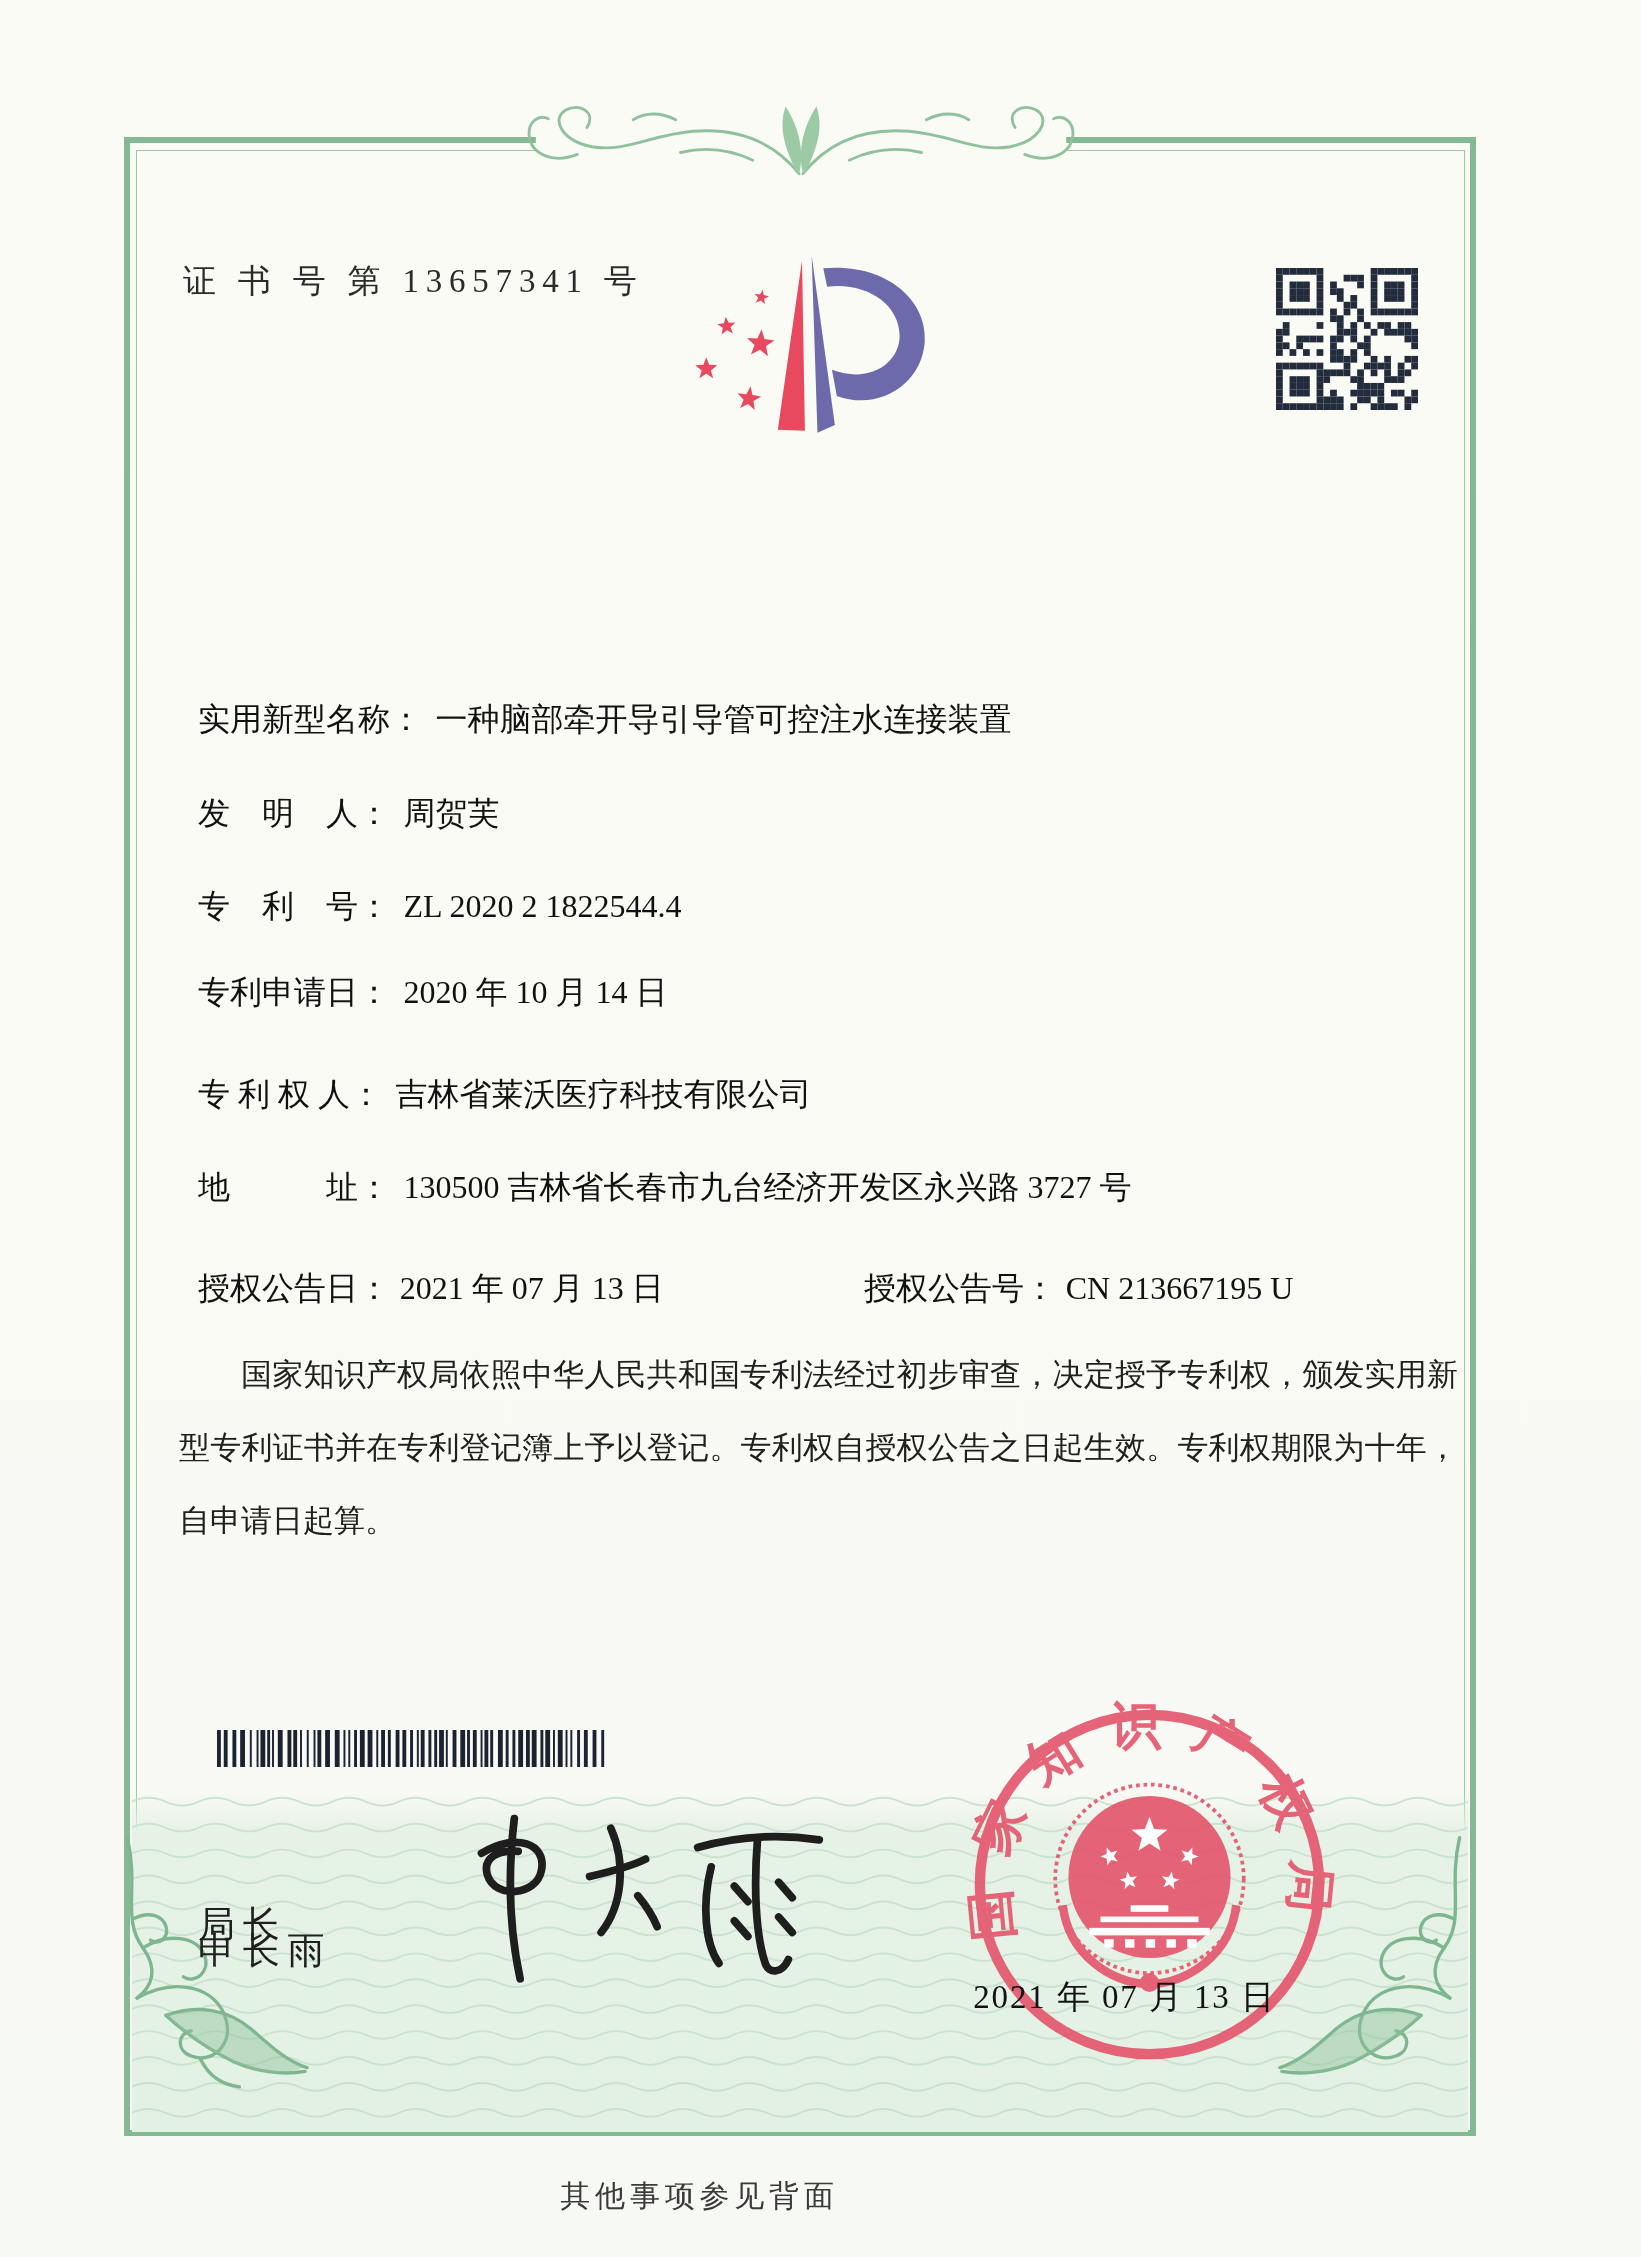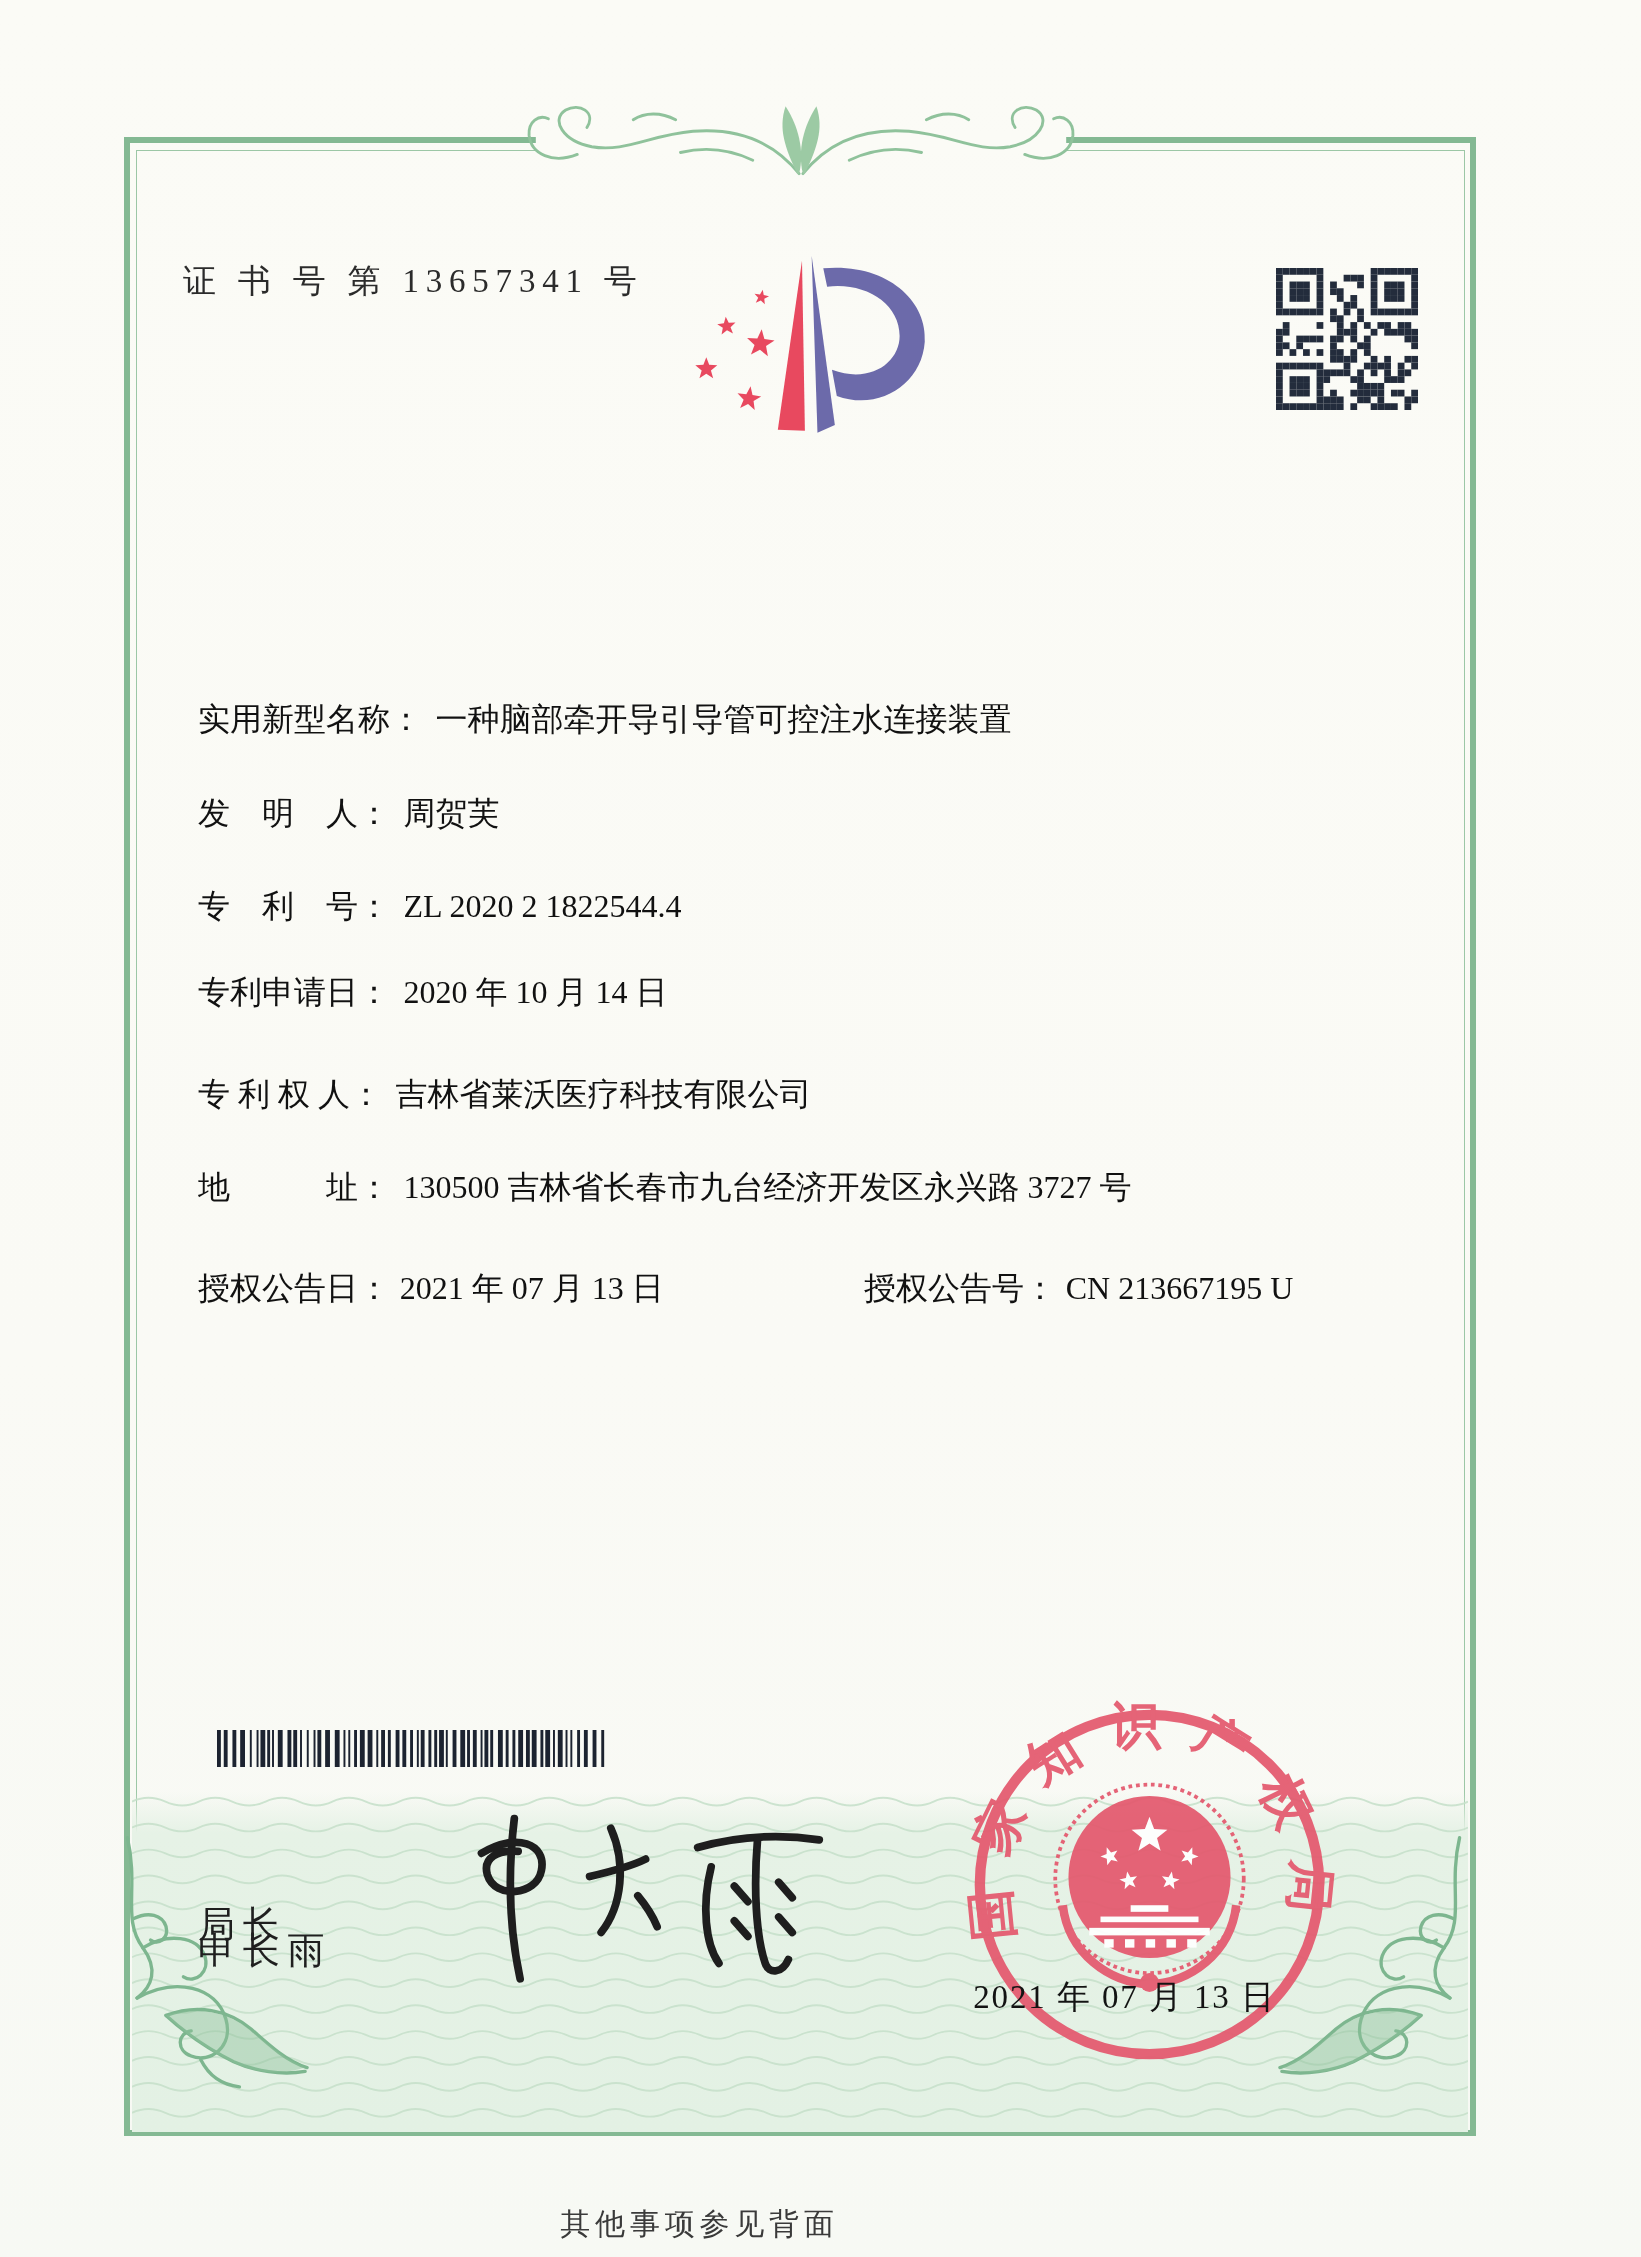--- a/index.html
+++ b/index.html
@@ -46,21 +46,21 @@
   .signer-name{position:absolute;left:198px;top:1926px;font-size:37px;letter-spacing:7.7px;z-index:3;}
   .signature{position:absolute;left:439px;top:1807px;width:444px;height:193px;z-index:3;}
   
   .seal{position:absolute;left:961px;top:1696px;width:377px;height:377px;z-index:3;opacity:.93;}
   .seal-date{position:absolute;left:970px;top:1975px;width:309px;text-align:center;
     font-size:33px;letter-spacing:1.9px;color:#131313;z-index:4;}
   
   .page-info{position:absolute;left:410px;width:579px;top:2078px;text-align:center;
     font-size:28px;letter-spacing:2.9px;color:#2e2e2e;z-index:3;}
   .footer-note{position:absolute;left:410px;width:579px;top:2176px;text-align:center;
-    font-size:30px;letter-spacing:4.8px;color:#3a3a3a;z-index:2;margin-top:28px;}
+    font-size:30px;letter-spacing:4.8px;color:#3a3a3a;z-index:2;}
   
   .orn-top{position:absolute;left:444px;top:85px;width:714px;height:108px;z-index:2;}
   .orn-bl{position:absolute;left:108px;top:1830px;width:203px;height:282px;z-index:2;}
   .orn-br{position:absolute;left:1276px;top:1830px;width:203px;height:282px;z-index:2;
     transform:scaleX(-1);}
 </style>
 </head>
 <body>
 
 <div class="page">
@@ -382,20 +382,21 @@
   <div class="grant-row">
     <div class="grant-col1">
       <span class="f-label">授权公告日：</span><span class="f-value">2021 年 07 月 13 日</span>
     </div>
     <div class="grant-col2">
       <span class="f-label">授权公告号：</span><span class="f-value">CN 213667195 U</span>
     </div>
   </div>
 
   <div class="body-text">
+    <p>国家知识产权局依照中华人民共和国专利法经过初步审查，决定授予专利权，颁发实用新型专利证书并在专利登记簿上予以登记。专利权自授权公告之日起生效。专利权期限为十年，自申请日起算。</p>
   </div>
 
   <svg class="barcode" viewBox="0 0 406 38" preserveAspectRatio="none">
     <g id="barcode-bars" fill="#1c2330">
         <rect x="0" y="0" width="4" height="38"></rect>
         <rect x="7" y="0" width="4" height="38"></rect>
         <rect x="16" y="0" width="4" height="38"></rect>
         <rect x="24" y="0" width="5" height="38"></rect>
         <rect x="34" y="0" width="2" height="38"></rect>
         <rect x="41" y="0" width="2" height="38"></rect>

